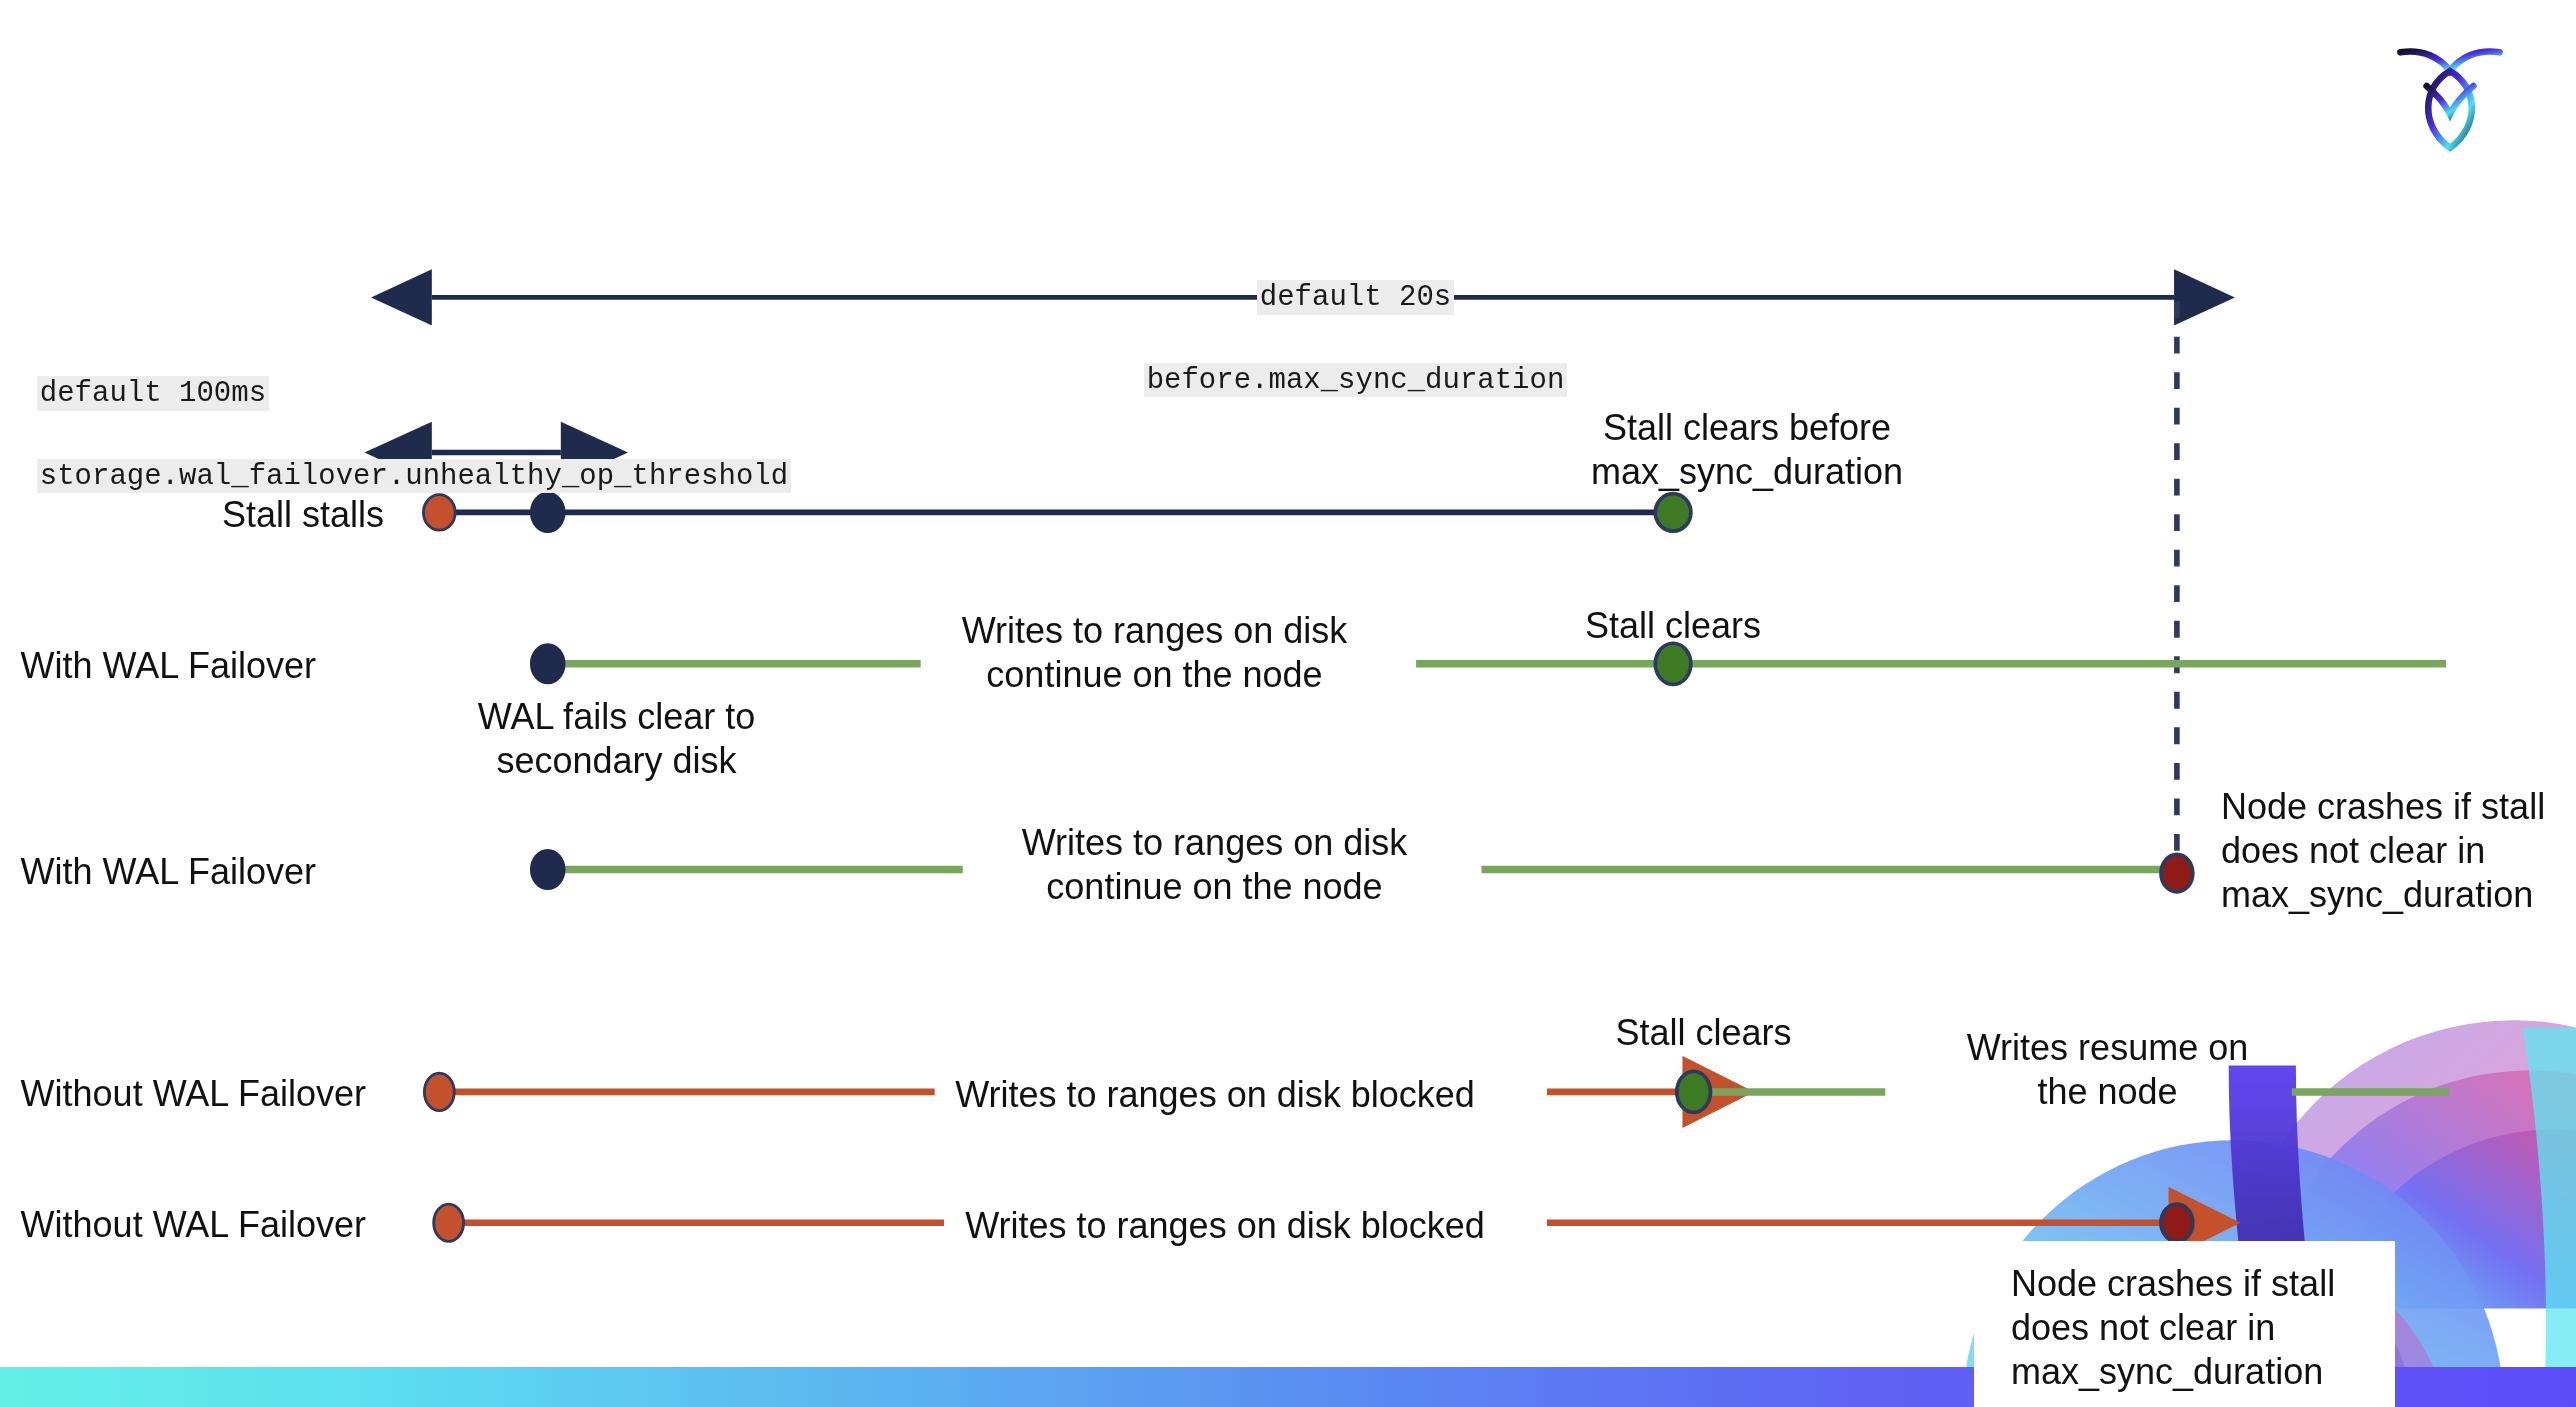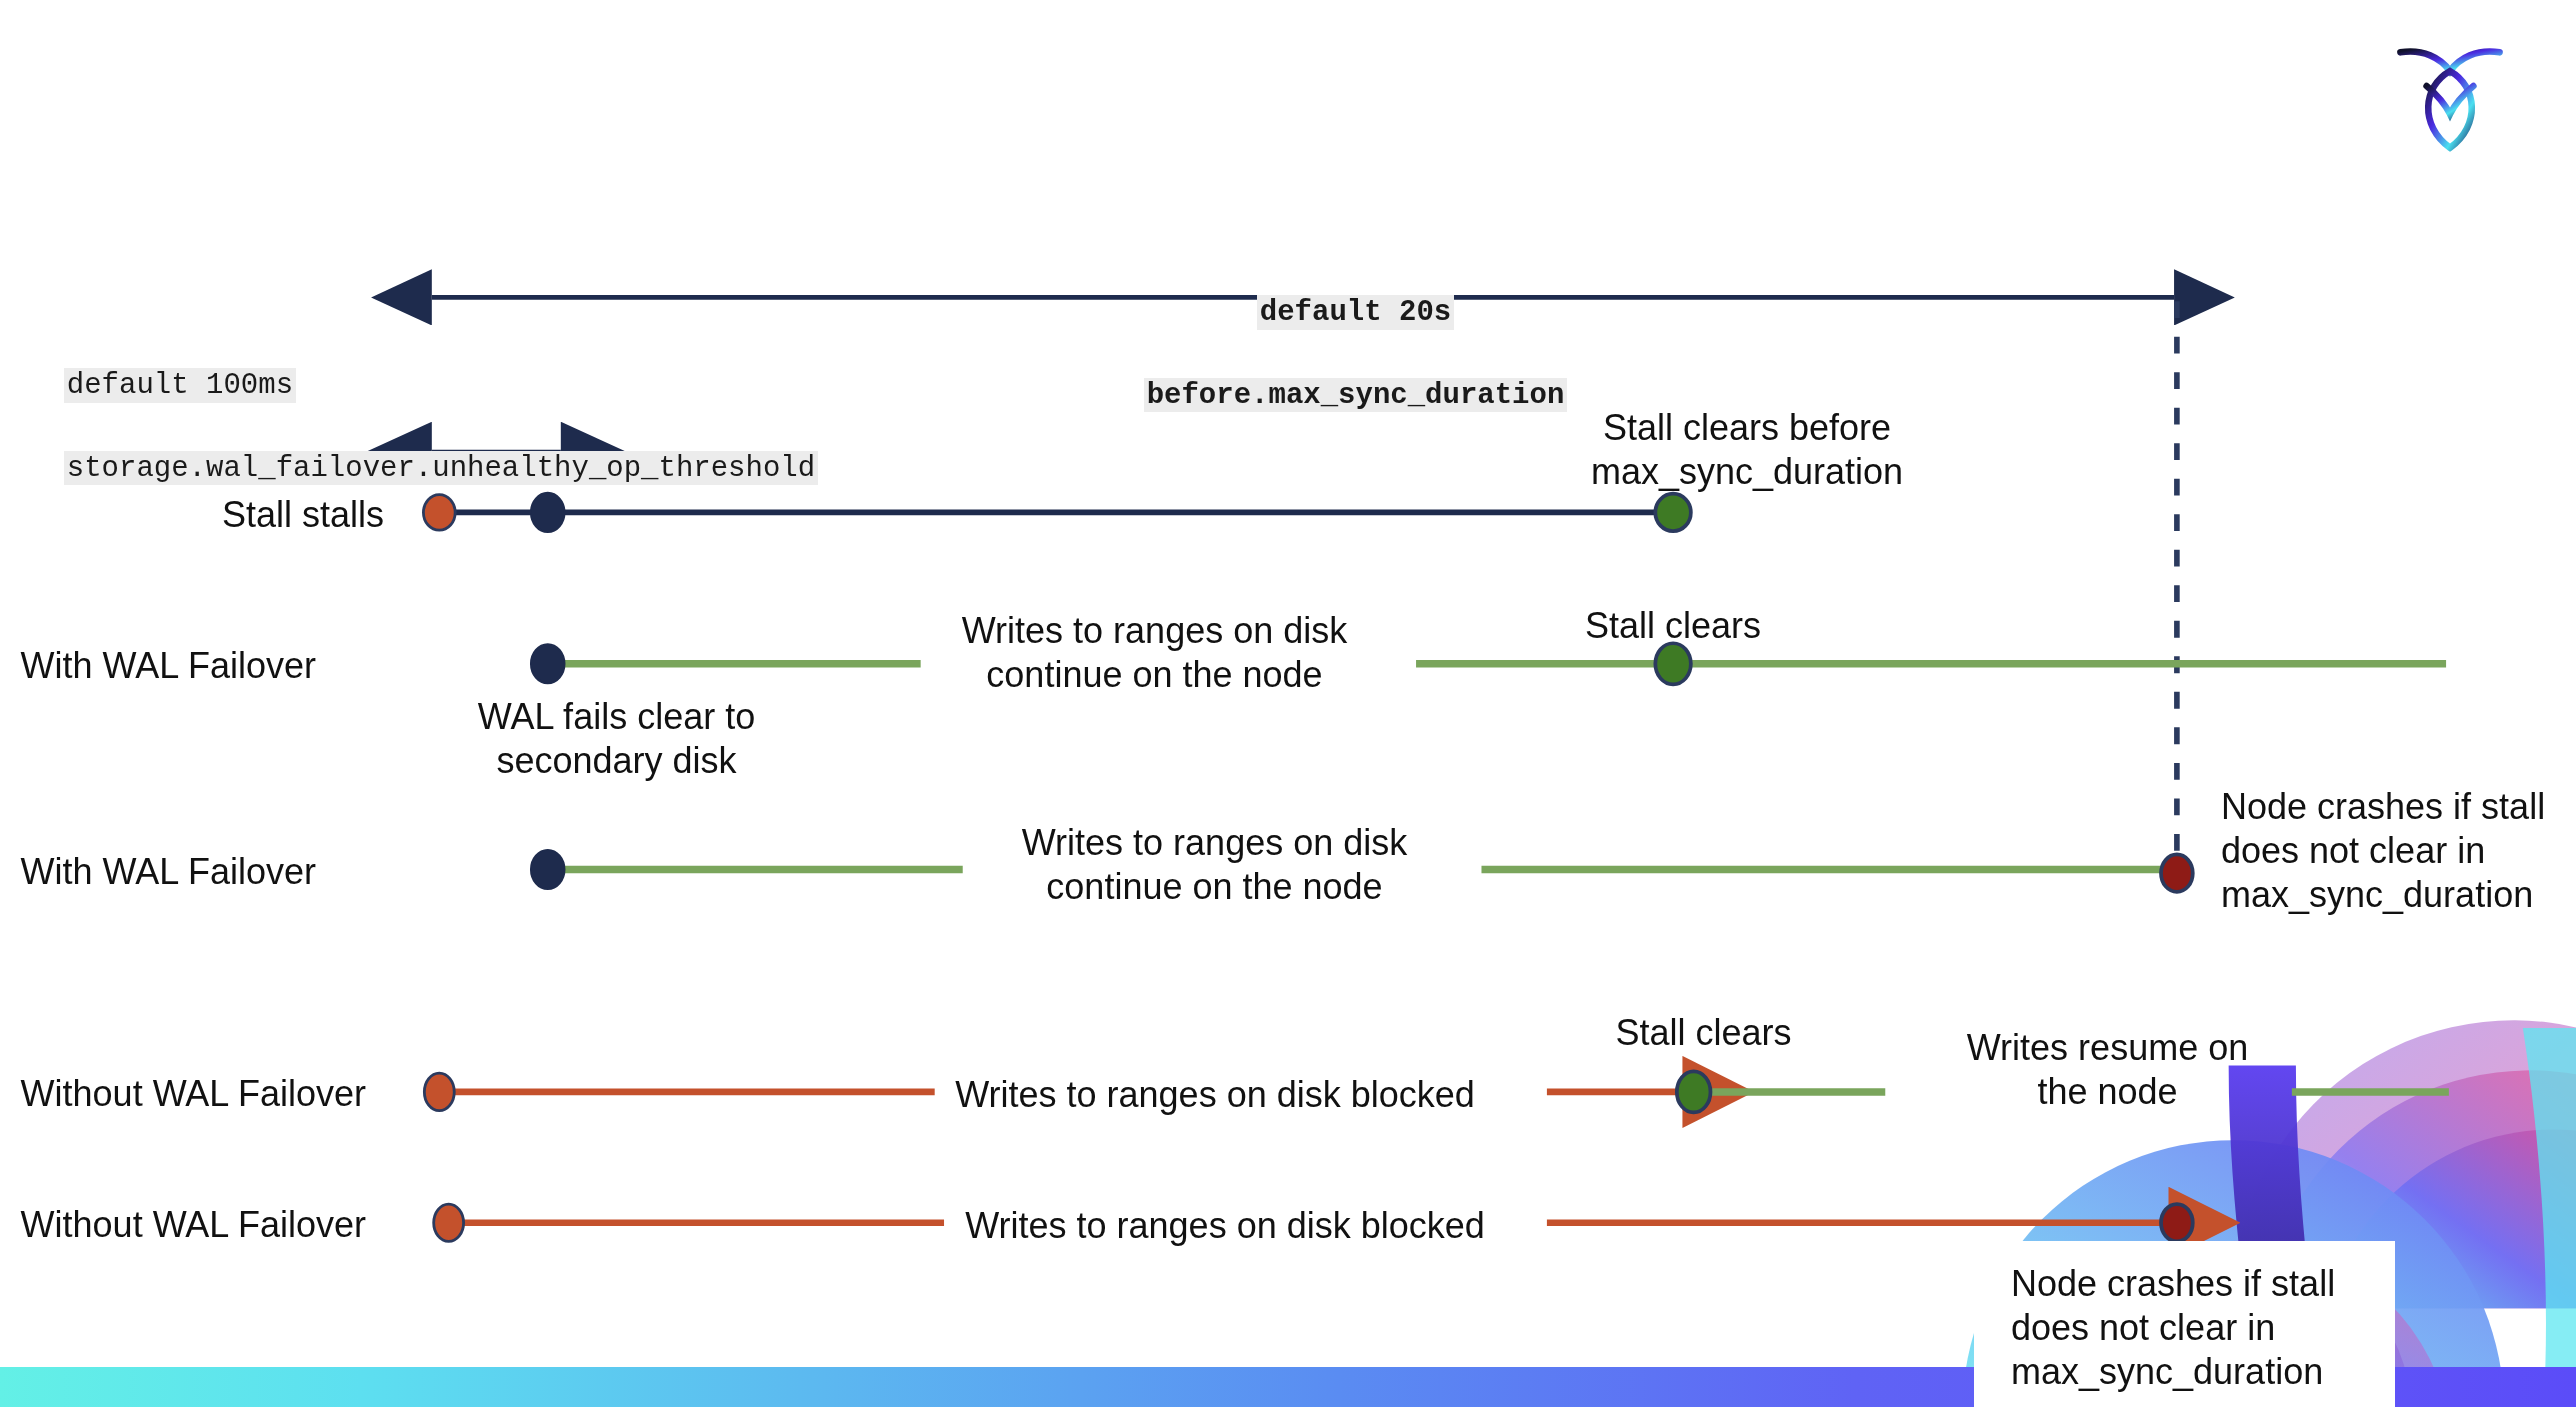--- a/index.html
+++ b/index.html
@@ -235,26 +235,26 @@
       </defs>
       <g fill="none" stroke="url(#lg)" stroke-width="7" stroke-linecap="round">
         <path d="M12 26 C 36 22, 55 32, 65 46 C 75 32, 94 22, 118 26"></path>
         <path d="M65 46 C 36 62, 32 104, 65 128 C 98 104, 94 62, 65 46 Z"></path>
         <path d="M40 62 C 52 72, 60 82, 65 92 C 70 82, 78 72, 90 62"></path>
         <path d="M65 92 L 65 128"></path>
       </g>
     </svg>
   </div>
 
-  <div class="code-label center" style="left:1131px; top:251px; width:449px;font-weight:bold;">
+  <div class="code-label center" style="left:1131px; top:236px; width:449px;">
     <span>default 20s</span><br>
     <span>before.max_sync_duration</span>
   </div>
 
-  <div class="code-label" style="left:37px; top:324px; width:841px;margin-left:27px;">
+  <div class="code-label" style="left:37px; top:332px; width:841px;">
     <span>default 100ms</span><br>
     <span>storage.wal_failover.unhealthy_op_threshold</span>
   </div>
 
   <div class="row-label" style="left:222px; top:494px;">Stall stalls</div>
   <div class="row-label" style="left:20.6px; top:645px;">With WAL Failover</div>
   <div class="row-label" style="left:20.6px; top:851px;">With WAL Failover</div>
   <div class="row-label" style="left:20.6px; top:1073px;">Without WAL Failover</div>
   <div class="row-label" style="left:20.6px; top:1204px;">Without WAL Failover</div>
 

